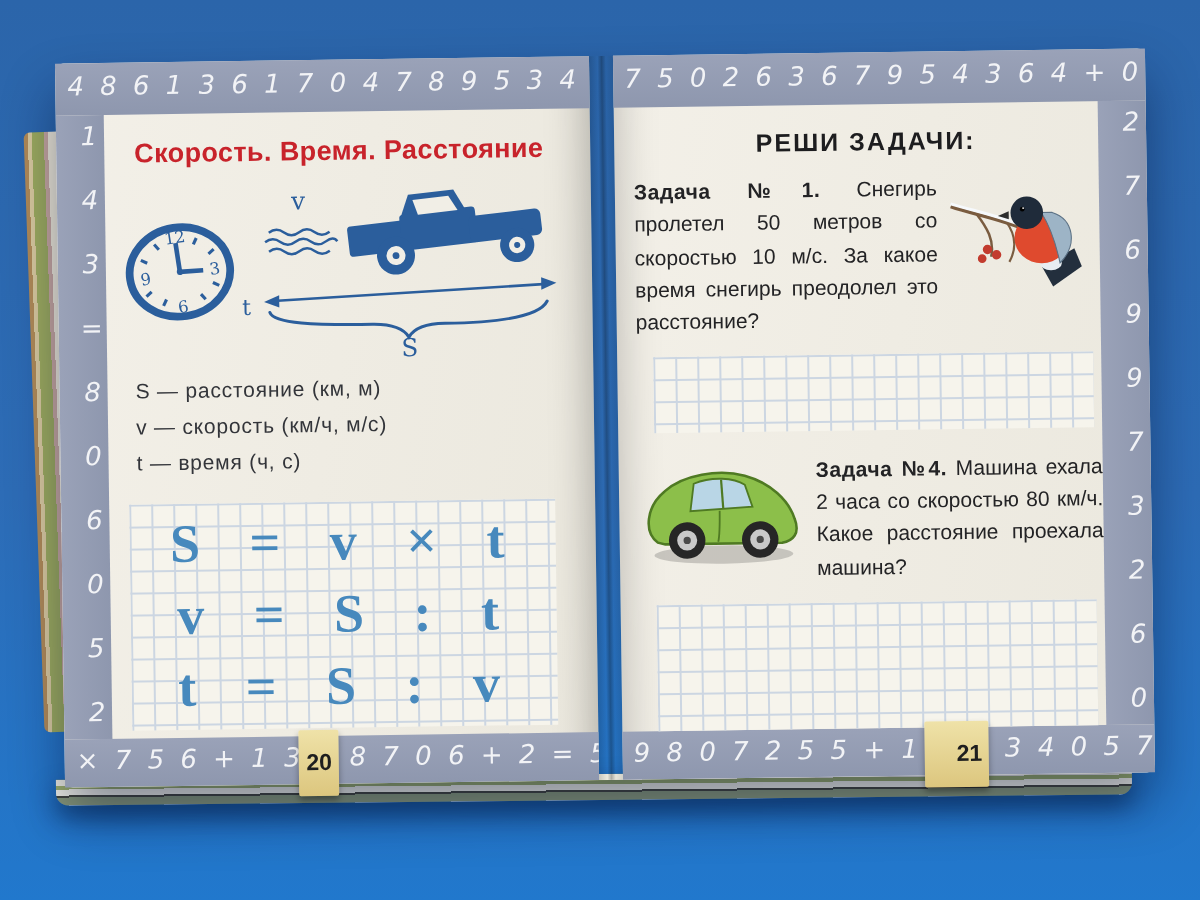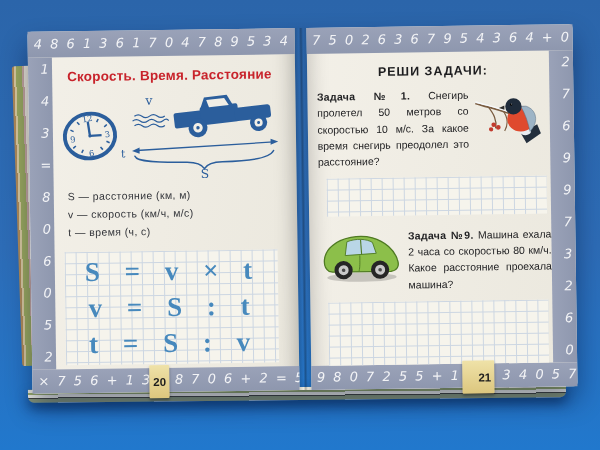--- a/index.html
+++ b/index.html
@@ -199,21 +199,21 @@
             <path d="M45 12 L46 28" stroke="#4f7a23" stroke-width="1.2"></path>
             <path d="M44 29 C44 37 44 42 43 46" stroke="#4f7a23" stroke-width="1" fill="none"></path>
             <circle cx="26" cy="45" r="10" fill="#262626"></circle>
             <circle cx="26" cy="45" r="5.5" fill="#c9c9c9"></circle>
             <circle cx="26" cy="45" r="2" fill="#4a4a4a"></circle>
             <circle cx="66" cy="45" r="10" fill="#262626"></circle>
             <circle cx="66" cy="45" r="5.5" fill="#c9c9c9"></circle>
             <circle cx="66" cy="45" r="2" fill="#4a4a4a"></circle>
           </svg>
           <p class="task-text">
-            <b>Задача №9.</b>
+            <b>Задача №4.</b>
             <span>Машина ехала 2 часа со скоростью 80 км/ч. Какое расстояние проехала машина?</span>
           </p>
         </div>
 
         <div class="grid grid-work-2"></div>
       </div>
 
       <div class="tab tab-r">21</div>
     </div>
   </div>

